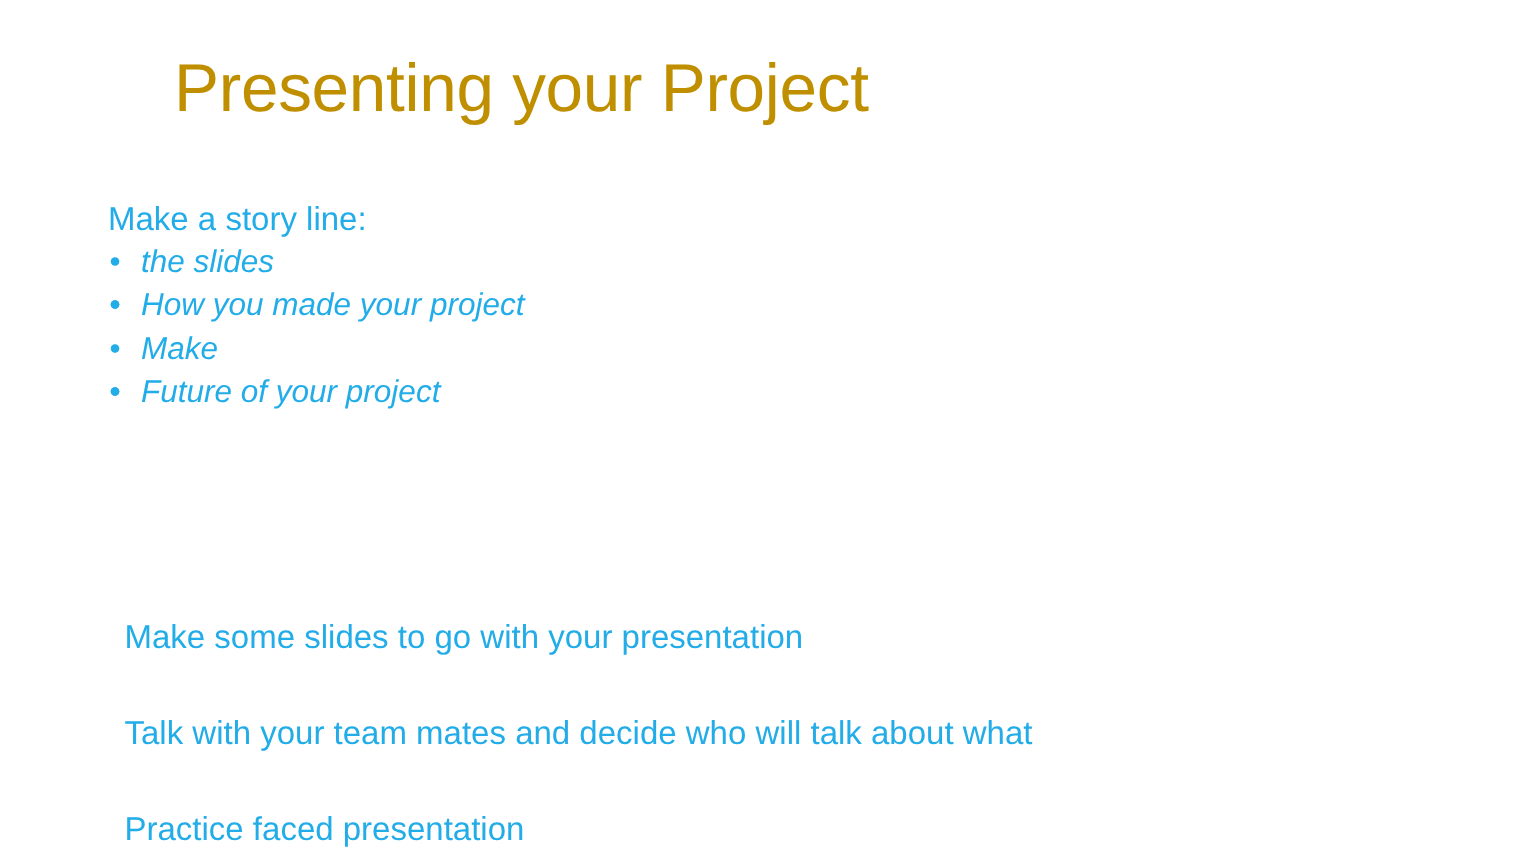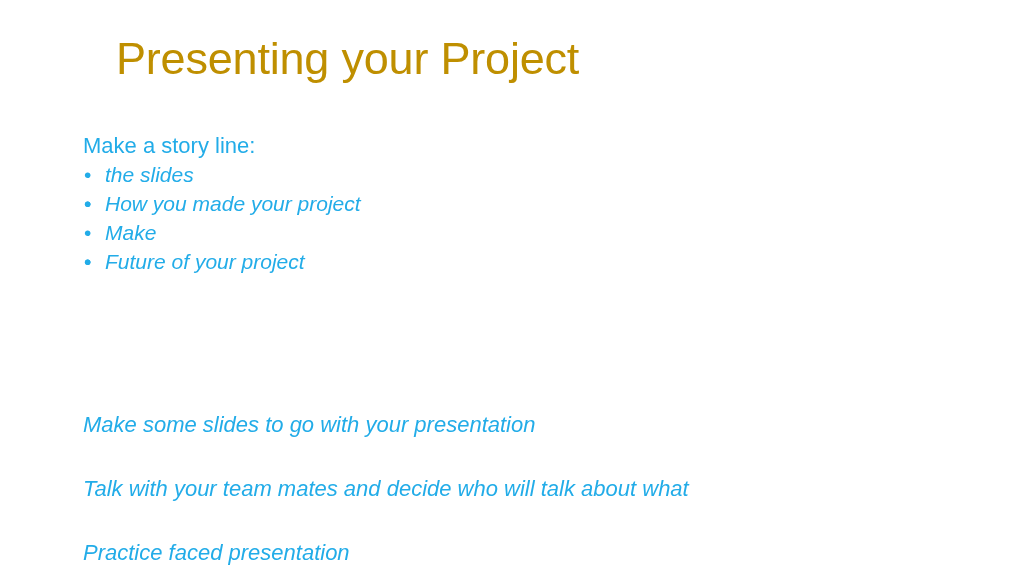--- a/index.html
+++ b/index.html
@@ -34,21 +34,21 @@
     font-weight: 400;
     line-height: 54px;
     letter-spacing: -0.2px;
     color: #BF8F00;
     white-space: nowrap;
   }
 
   
   .body-block {
     position: absolute;
-    left: 60px;
+    left: 49px;
     top: 131px;
     width: 900px;
   }
 
   .lead-line {
     font-size: 22px;
     font-weight: 400;
     line-height: 29px;
     color: #22ACE8;
     font-style: normal;
@@ -81,21 +81,20 @@
     line-height: 29px;
     color: #22ACE8;
   }
 
   
   .para-group {
     position: absolute;
     left: 60px;
     top: 375px;
     width: 900px;
-    font-style: italic;
   }
 
   .para-line {
     font-size: 22px;
     font-weight: 400;
     line-height: 29px;
     color: #22ACE8;
     white-space: nowrap;
     height: 29px;
   }

